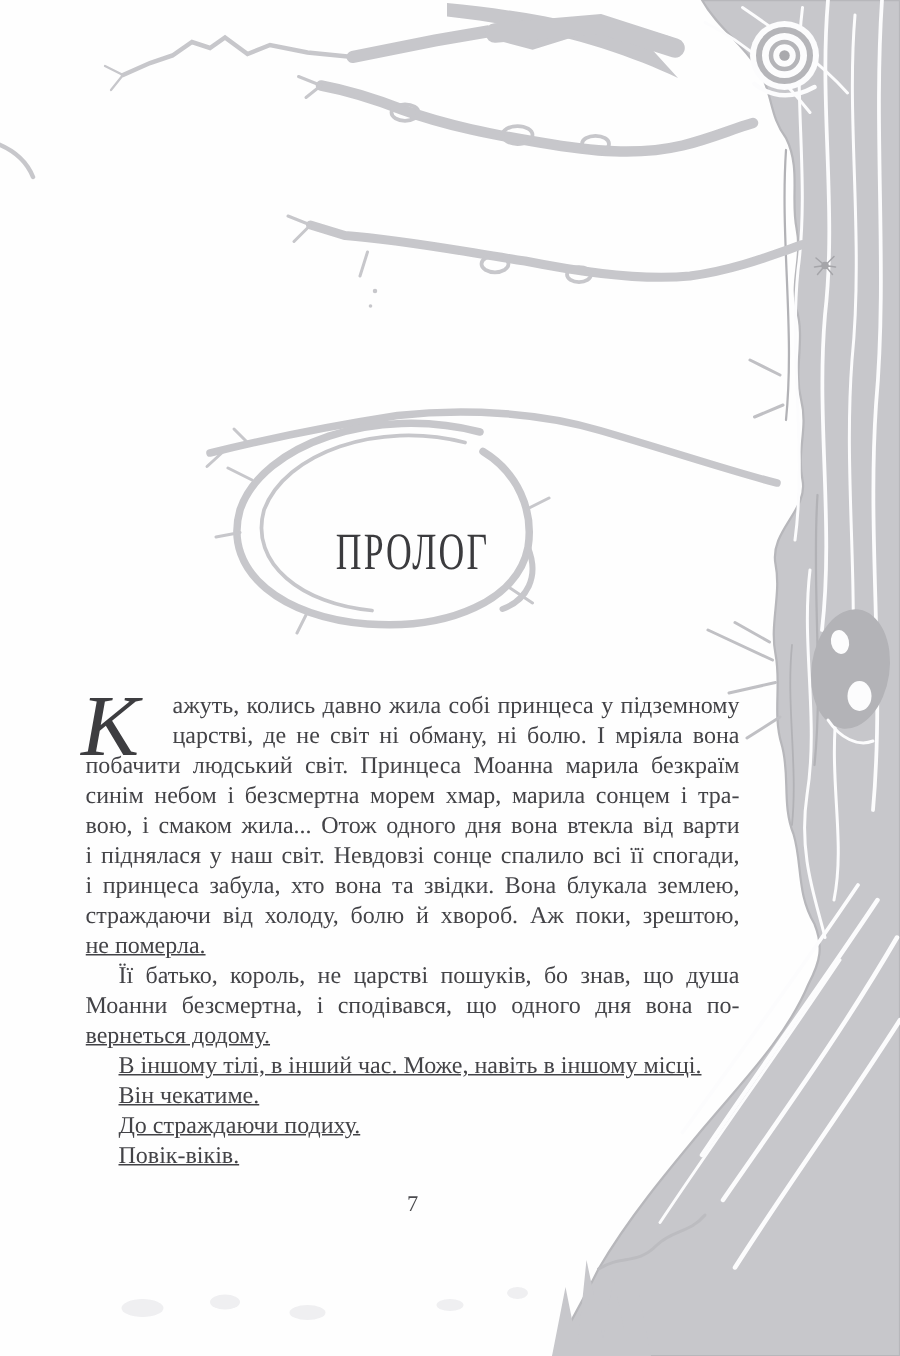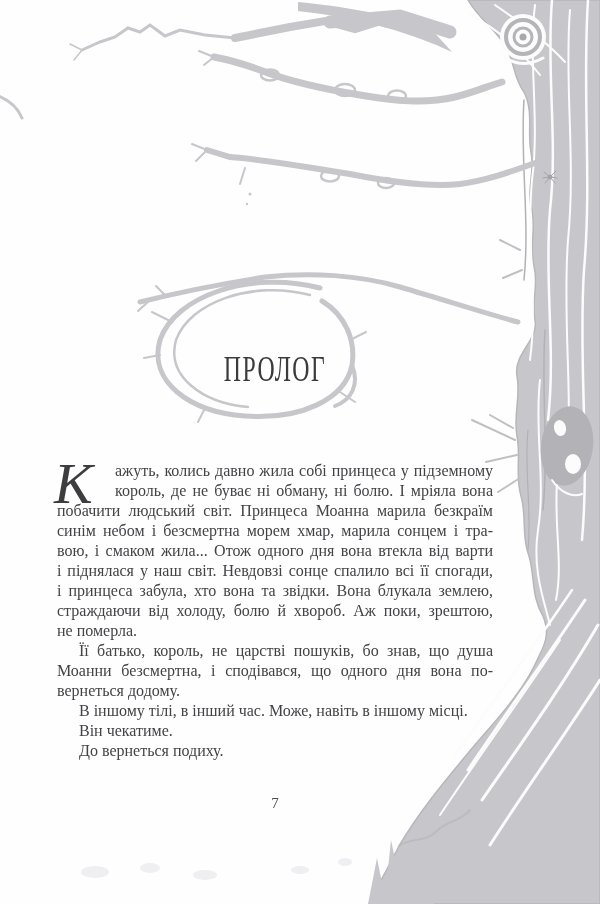--- a/index.html
+++ b/index.html
@@ -15,21 +15,21 @@
   }
   .body-text{
     position:absolute;top:461px;left:57px;width:436px;z-index:2;
     font-size:16px;color:#434347;
   }
   .para{position:relative;}
   .line{
     height:20px;line-height:20px;overflow:hidden;
     text-align:justify;text-align-last:justify;
   }
-  .line.last{text-align-last:left;}
+  .line.last{text-align-last:left;text-decoration:underline;}
   .line.dc-offset{margin-left:58px;}
   .line.first{text-indent:22px;}
   .dropcap{
     position:absolute;left:-3px;top:-6px;
     font-size:58px;line-height:1;font-style:italic;color:#3d3d40;
   }
   .page-number{
     position:absolute;top:795px;left:57px;width:436px;z-index:2;
     text-align:center;font-size:15px;color:#4a4a4e;
   }
@@ -167,39 +167,42 @@
       </g>
     </g>
   </svg>
 
   <h1 class="chapter-title">ПРОЛОГ</h1>
 
   <div class="body-text">
       <div class="para">
         <span class="dropcap">К</span>
         <div class="line dc-offset">ажуть, колись давно жила собі принцеса у підземному</div>
-        <div class="line dc-offset">король, де не буває ні обману, ні болю. І мріяла вона</div>
+        <div class="line dc-offset">царстві, де не світ ні обману, ні болю. І мріяла вона</div>
         <div class="line">побачити людський світ. Принцеса Моанна марила безкраїм</div>
         <div class="line">синім небом і безсмертна морем хмар, марила сонцем і тра-</div>
         <div class="line">вою, і смаком жила... Отож одного дня вона втекла від варти</div>
         <div class="line">і піднялася у наш світ. Невдовзі сонце спалило всі її спогади,</div>
         <div class="line">і принцеса забула, хто вона та звідки. Вона блукала землею,</div>
         <div class="line">страждаючи від холоду, болю й хвороб. Аж поки, зрештою,</div>
         <div class="line last">не померла.</div>
       </div>
       <div class="para">
         <div class="line first">Її батько, король, не царстві пошуків, бо знав, що душа</div>
         <div class="line">Моанни безсмертна, і сподівався, що одного дня вона по-</div>
         <div class="line last">вернеться додому.</div>
       </div>
       <div class="para">
         <div class="line last first">В іншому тілі, в інший час. Може, навіть в іншому місці.</div>
       </div>
       <div class="para">
         <div class="line last first">Він чекатиме.</div>
       </div>
       <div class="para">
-        <div class="line last first">До вернеться подиху.</div>
+        <div class="line last first">До страждаючи подиху.</div>
+      </div>
+      <div class="para">
+        <div class="line last first">Повік-віків.</div>
       </div>
     </div>
 
   <div class="page-number">7</div>
 </div>
 
 </body></html>

